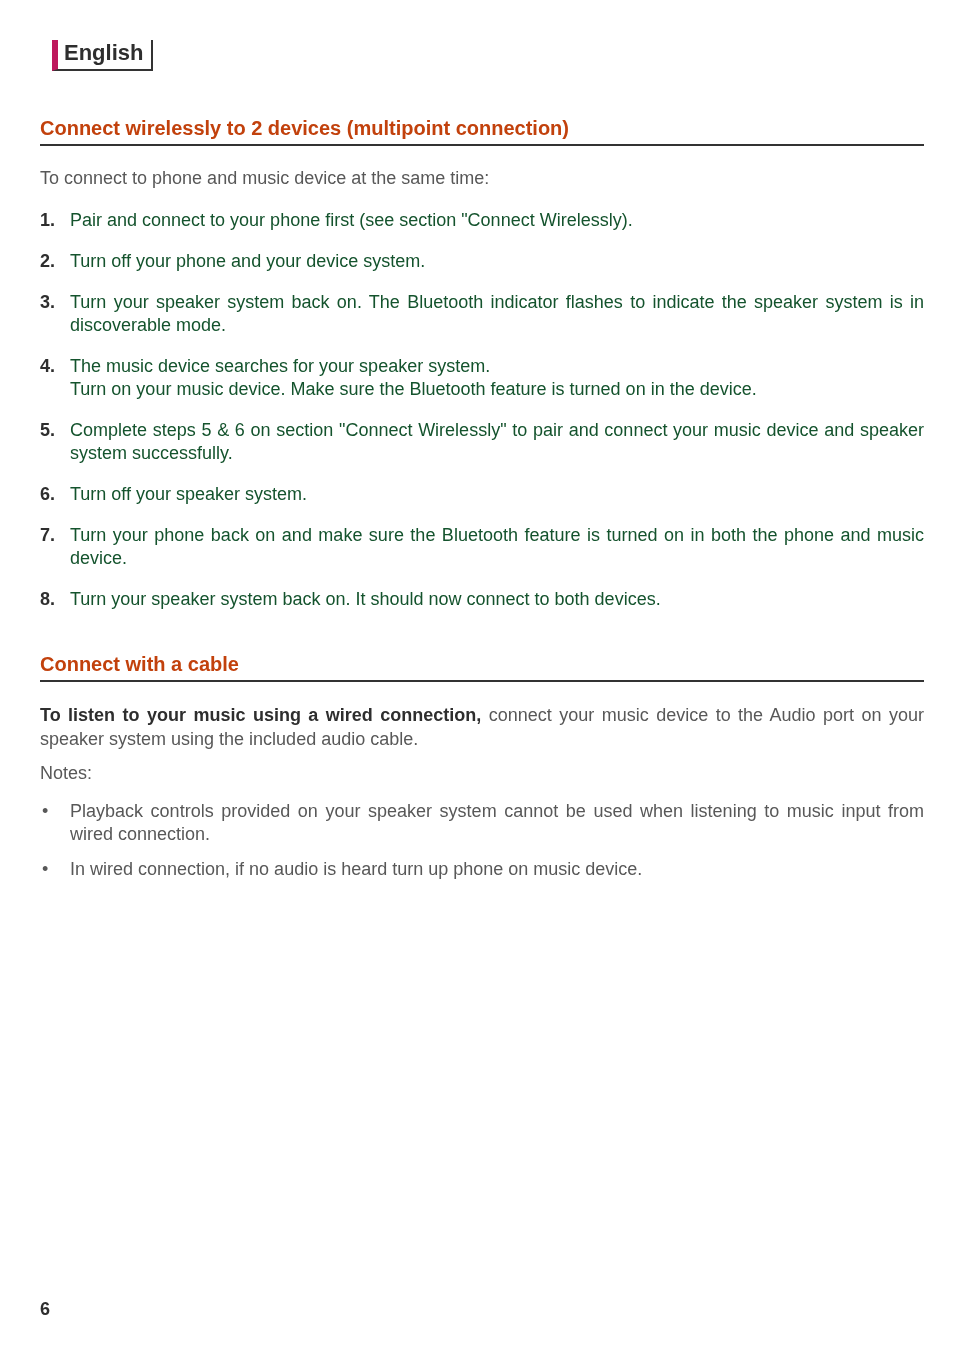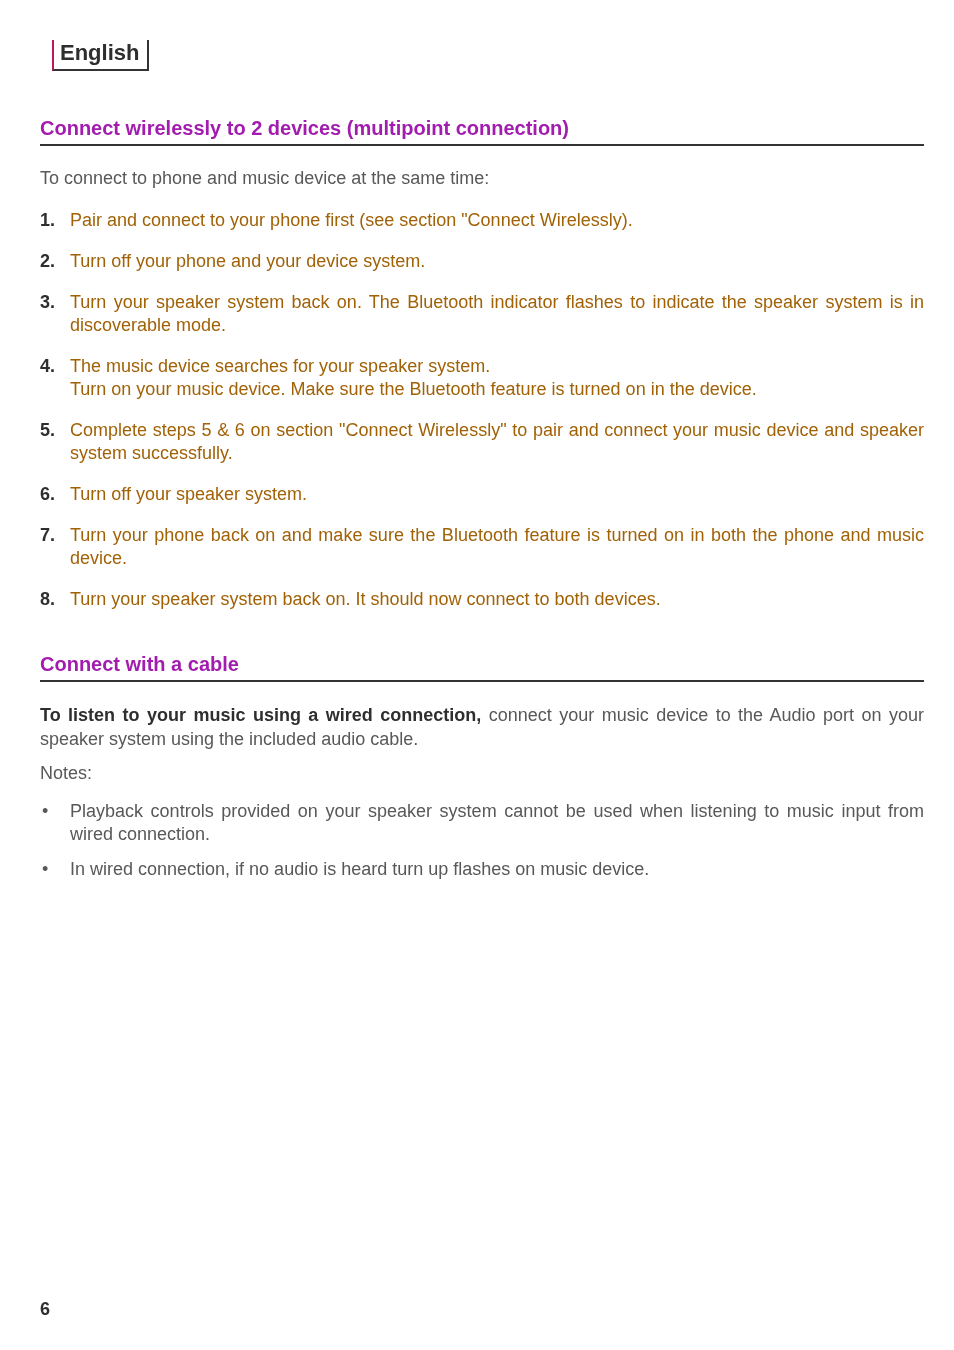--- a/index.html
+++ b/index.html
@@ -15,49 +15,49 @@
     }
     .language-tab-wrap {
       margin-bottom: 46px;
     }
     .language-tab {
       display: inline-block;
       font-weight: 700;
       font-size: 22px;
       color: #2e2e2e;
       padding: 0 8px 3px 6px;
-      border-left: 2px solid #be185d;
+      border-left: 6px solid #be185d;
       border-right: 2px solid #333;
       border-bottom: 2px solid #333;
       margin-left: 12px;
     }
     .section-heading {
       font-weight: 700;
       font-size: 20px;
-      color: #a21caf;
+      color: #c2410c;
       padding-bottom: 4px;
       border-bottom: 2px solid #333;
       margin-bottom: 22px;
     }
     .intro {
       font-size: 18px;
       color: #585858;
       margin-bottom: 20px;
     }
     ol.steps {
       list-style: none;
       counter-reset: step;
       margin-bottom: 42px;
     }
     ol.steps > li {
       counter-increment: step;
       position: relative;
       padding-left: 30px;
       font-size: 18px;
-      color: #a16207;
+      color: #14532d;
       line-height: 1.28;
       margin-bottom: 18px;
       text-align: justify;
     }
     ol.steps > li::before {
       content: counter(step) ".";
       position: absolute;
       left: 0;
       top: 0;
       font-weight: 700;
@@ -143,17 +143,17 @@
 
   <p class="para">
     <span class="bold-lead">To listen to your music using a wired connection,</span><span> connect your music device to the Audio port on your speaker system using the included audio cable.</span>
   </p>
 
 
   <p class="notes-label">Notes:</p>
 
   <ul class="bullets">
     <li>Playback controls provided on your speaker system cannot be used when listening to music input from wired connection.</li>
-    <li>In wired connection, if no audio is heard turn up flashes on music device.</li>
+    <li>In wired connection, if no audio is heard turn up phone on music device.</li>
   </ul>
 </div>
 
 <div class="page-number">6</div>
 
 </body></html>

